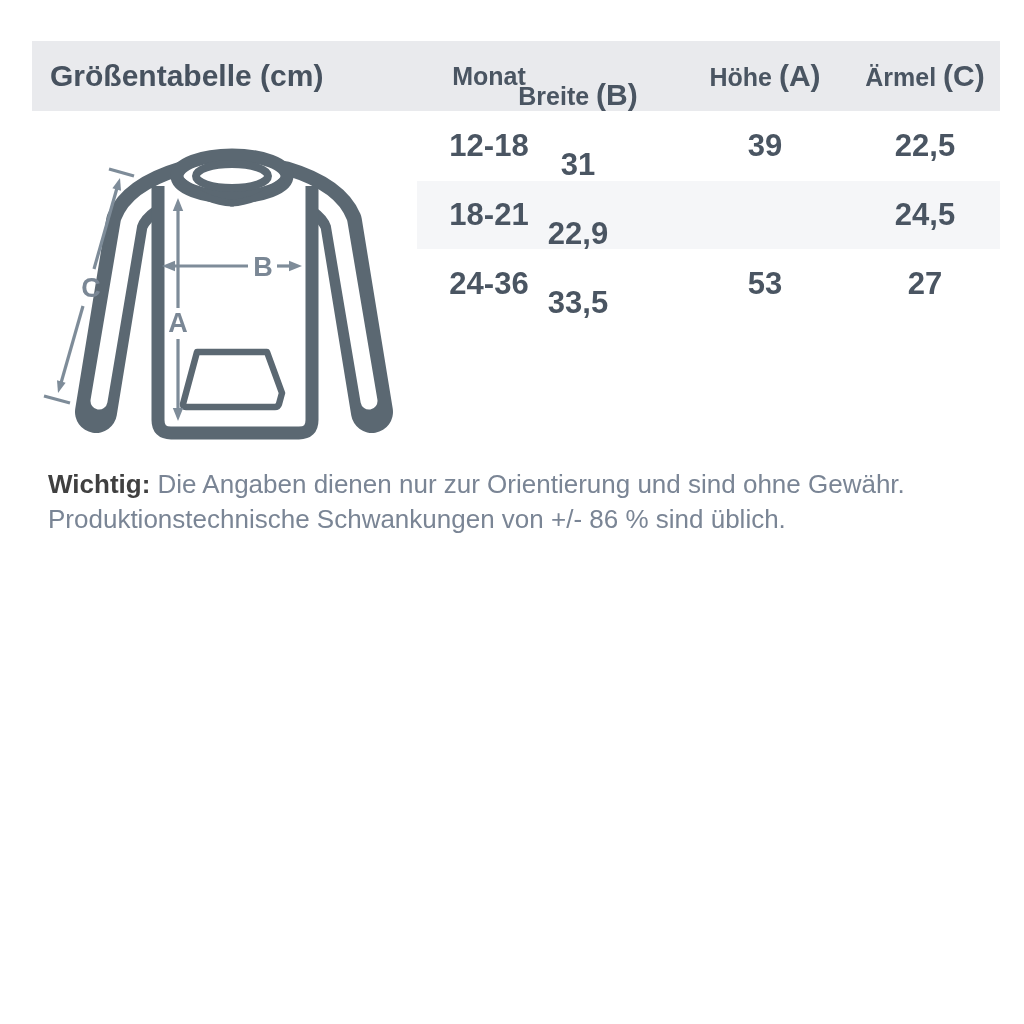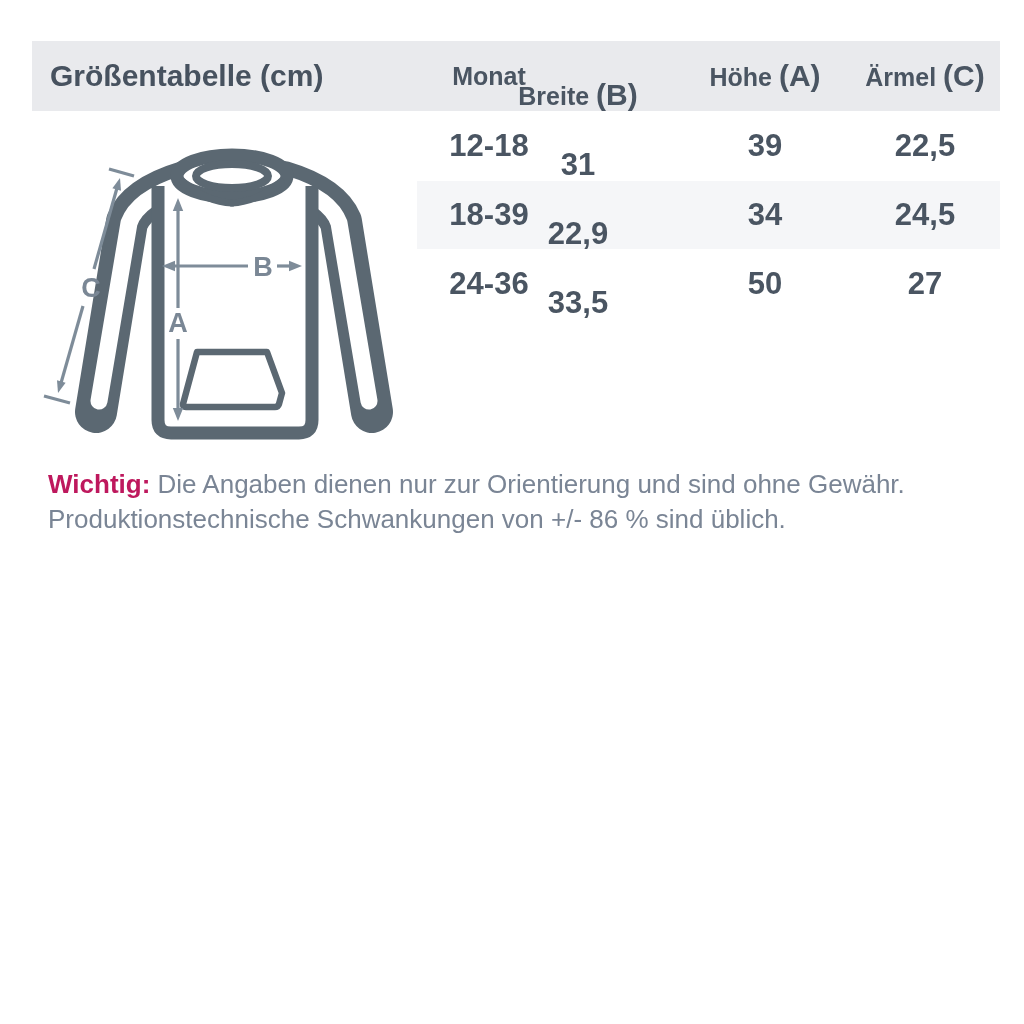--- a/index.html
+++ b/index.html
@@ -23,21 +23,21 @@
   .c4{left:858px;width:134px;}
   .r0{top:41px;height:70px;line-height:70px;}
   .r1{top:111px;height:70px;line-height:70px;}
   .r2{top:181px;height:68px;line-height:68px;}
   .r3{top:249px;height:70px;line-height:70px;text-align:center;}
   .hoodie-svg{position:absolute;left:30px;top:130px;width:400px;height:330px;}
   .footer{
     position:absolute;left:48px;top:467px;width:930px;
     font-size:26px;line-height:35px;color:#7A8595;
   }
-  .footer b{font-weight:bold;color:#be185d;}
+  .footer b{font-weight:bold;color:#404040;}
   .dim-label{
     font-family:"Liberation Sans",sans-serif;font-size:27px;font-weight:bold;
   }
 </style>
 </head>
 <body>
 
 <div class="canvas">
 
   <div class="band-header"></div>
@@ -48,28 +48,27 @@
   <div class="cell hdr r0 c1"><span>Monat</span></div>
   <div class="cell hdr r0 c2"><span>Breite</span> <span class="key">(B)</span></div>
   <div class="cell hdr r0 c3"><span>Höhe</span> <span class="key">(A)</span></div>
   <div class="cell hdr r0 c4"><span>Ärmel</span> <span class="key">(C)</span></div>
 
   <div class="cell val r1 c1">12-18</div>
   <div class="cell val r1 c2">31</div>
   <div class="cell val r1 c3">39</div>
   <div class="cell val r1 c4">22,5</div>
 
-  <div class="cell val r2 c1">18-39</div>
+  <div class="cell val r2 c1">18-21</div>
   <div class="cell val r2 c2">22,9</div>
-  <div class="cell val r2 c3">34</div>
   <div class="cell val r2 c4">24,5</div>
 
   <div class="cell val r3 c1">24-36</div>
   <div class="cell val r3 c2">33,5</div>
-  <div class="cell val r3 c3">50</div>
+  <div class="cell val r3 c3">53</div>
   <div class="cell val r3 c4">27</div>
 
   <svg class="hoodie-svg" viewBox="0 0 400 330">
 
     <g>
       <path d="M 155 52 Q 108 66 97 92 L 66 282" fill="none" stroke="#5B6872" stroke-width="42" stroke-linecap="round" stroke-linejoin="round"></path>
       <path d="M 153 54 Q 108 68 99 93 L 69 271" fill="none" stroke="#ffffff" stroke-width="17" stroke-linecap="round" stroke-linejoin="round"></path>
       <path d="M 253 52 Q 300 66 311 92 L 342 282" fill="none" stroke="#5B6872" stroke-width="42" stroke-linecap="round" stroke-linejoin="round"></path>
       <path d="M 255 54 Q 300 68 309 93 L 339 271" fill="none" stroke="#ffffff" stroke-width="17" stroke-linecap="round" stroke-linejoin="round"></path>
     </g>

